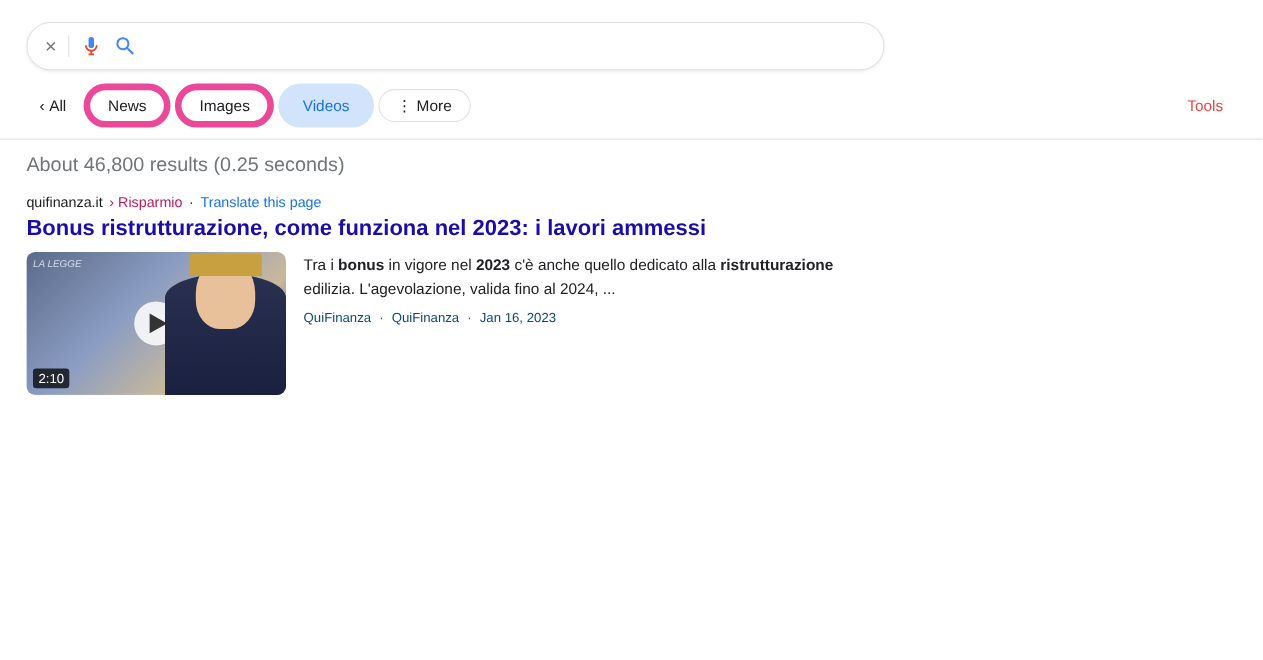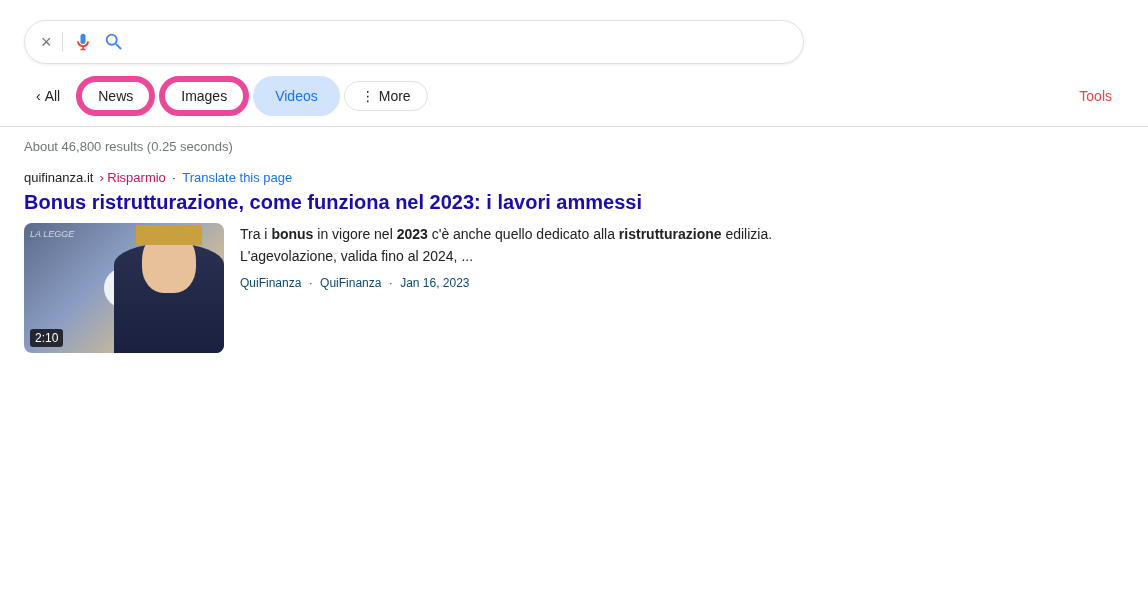--- a/index.html
+++ b/index.html
@@ -118,21 +118,21 @@
       color: #ef4444;
       cursor: pointer;
       border-radius: 20px;
     }
 
     
     .results-area {
       padding: 12px 24px 0 24px;
     }
     .results-count {
-      font-size: 13px;
+      font-size: 18px;
       color: #70757a;
       margin-bottom: 16px;
     }
 
     
     .result-item {
       max-width: 760px;
     }
     .result-source {
       display: flex;
@@ -159,21 +159,21 @@
     }
 
     .result-content {
       display: flex;
       gap: 16px;
       align-items: flex-start;
     }
 
     
     .video-thumb {
-      width: 200px;
+      width: 236px;
       height: 130px;
       border-radius: 8px;
       background: #0f172a;
       position: relative;
       overflow: hidden;
       flex-shrink: 0;
       cursor: pointer;
     }
     .thumb-bg {
       width: 100%;

